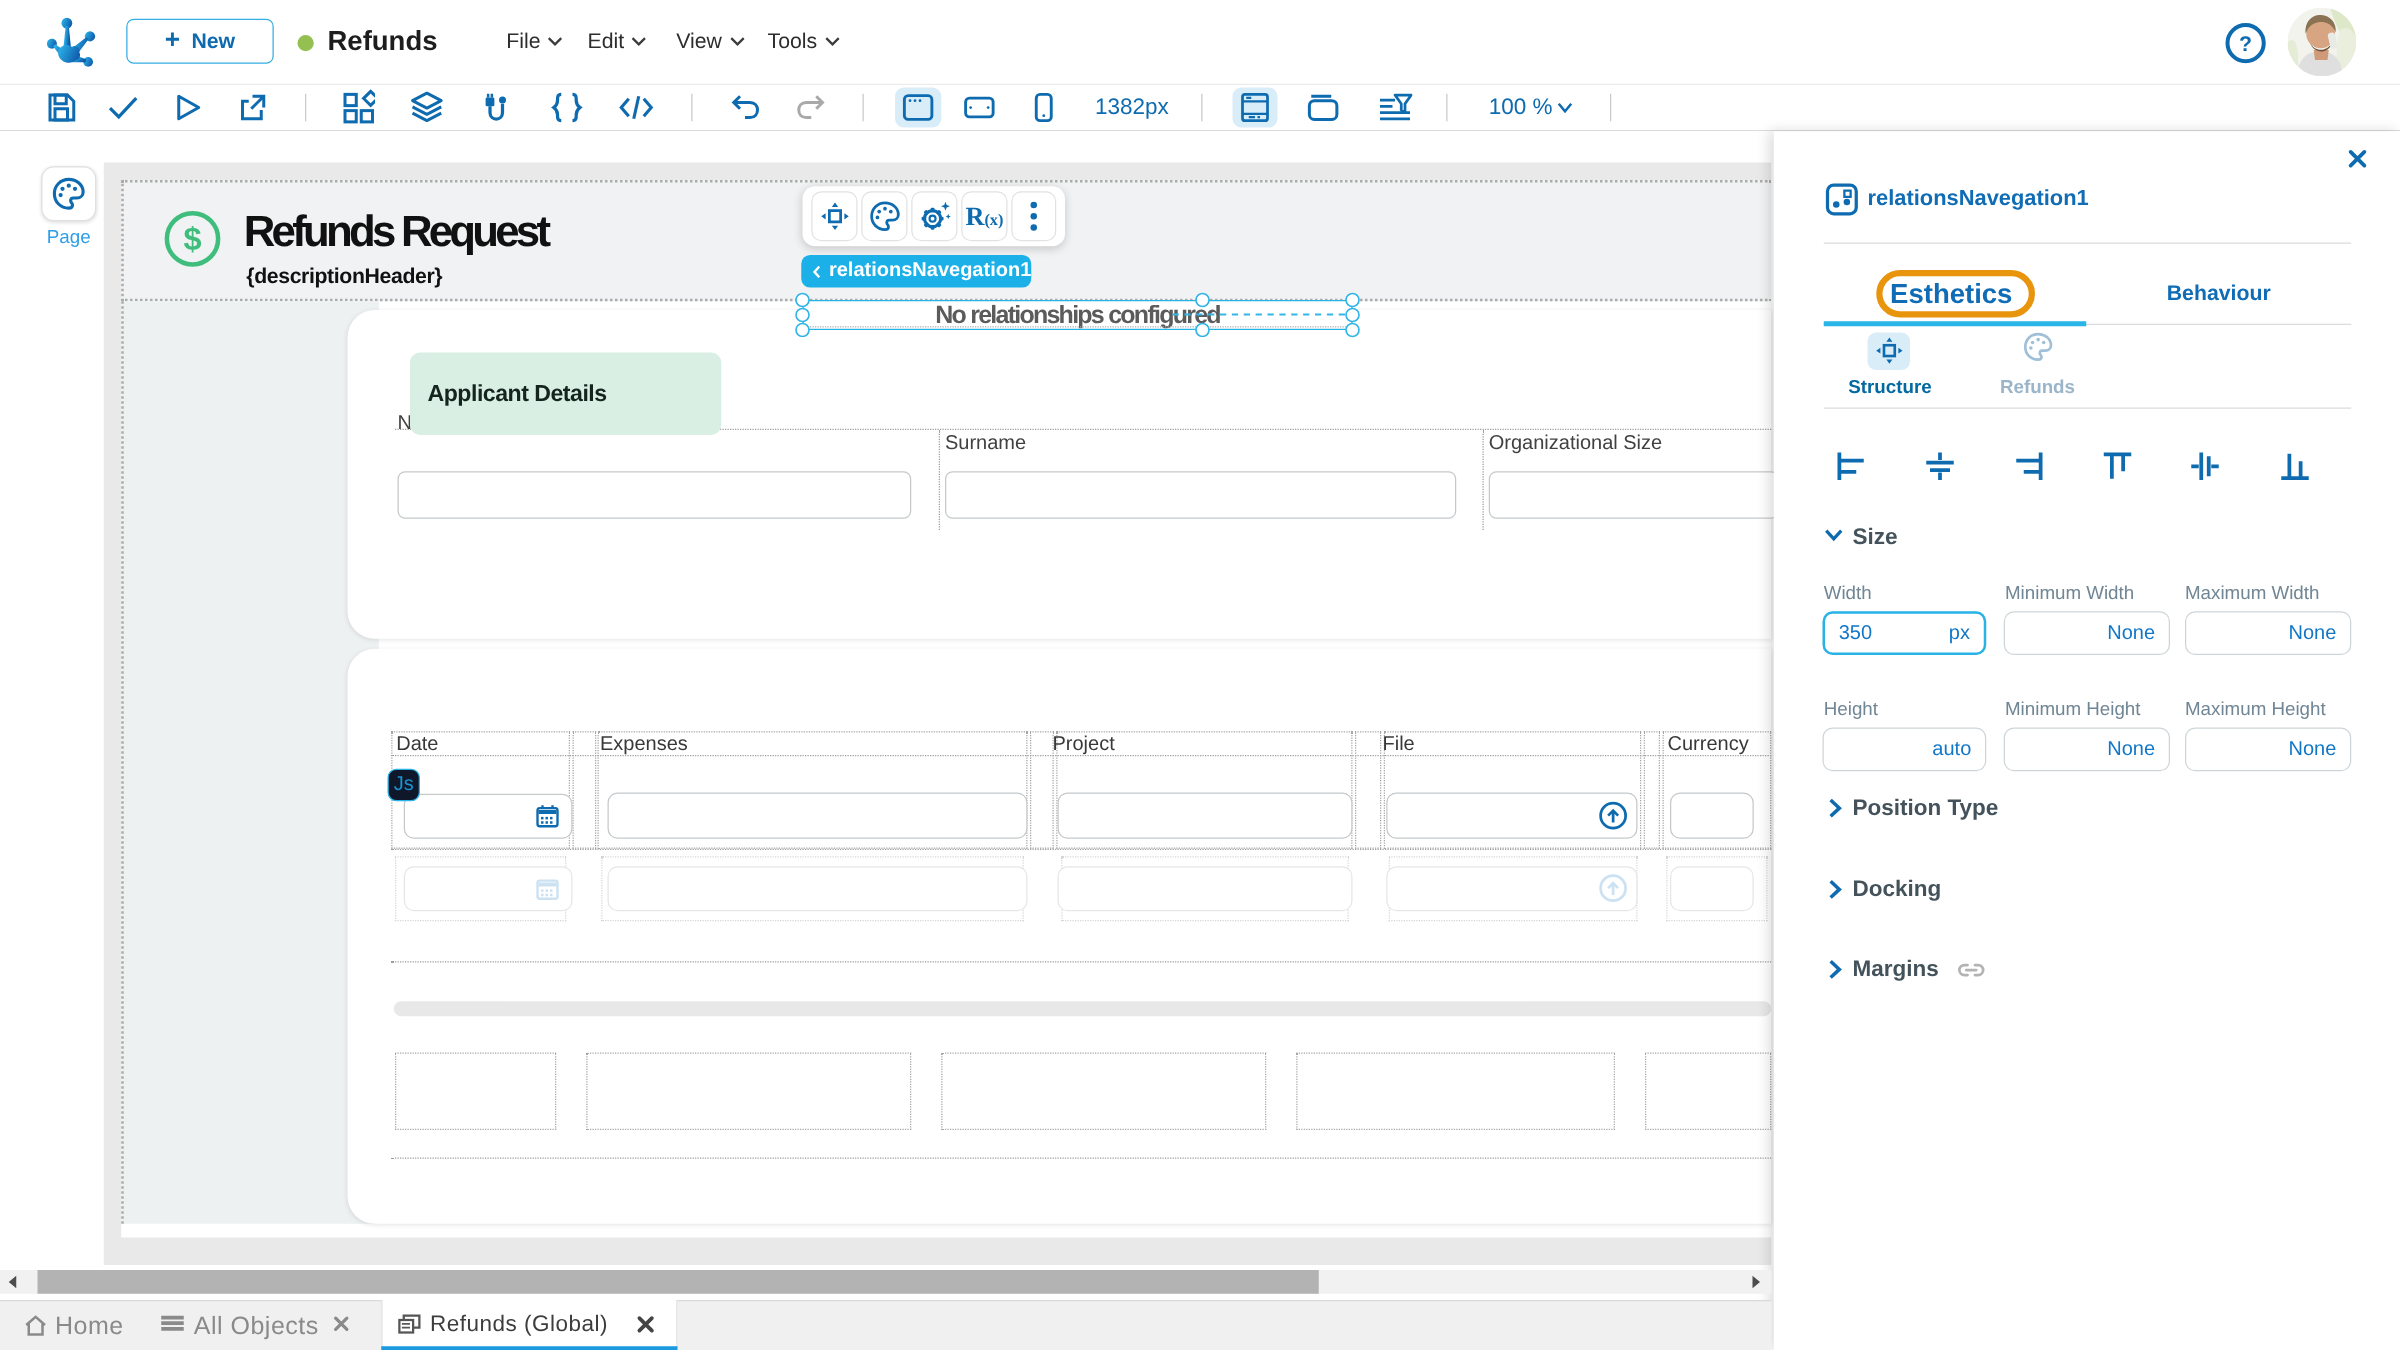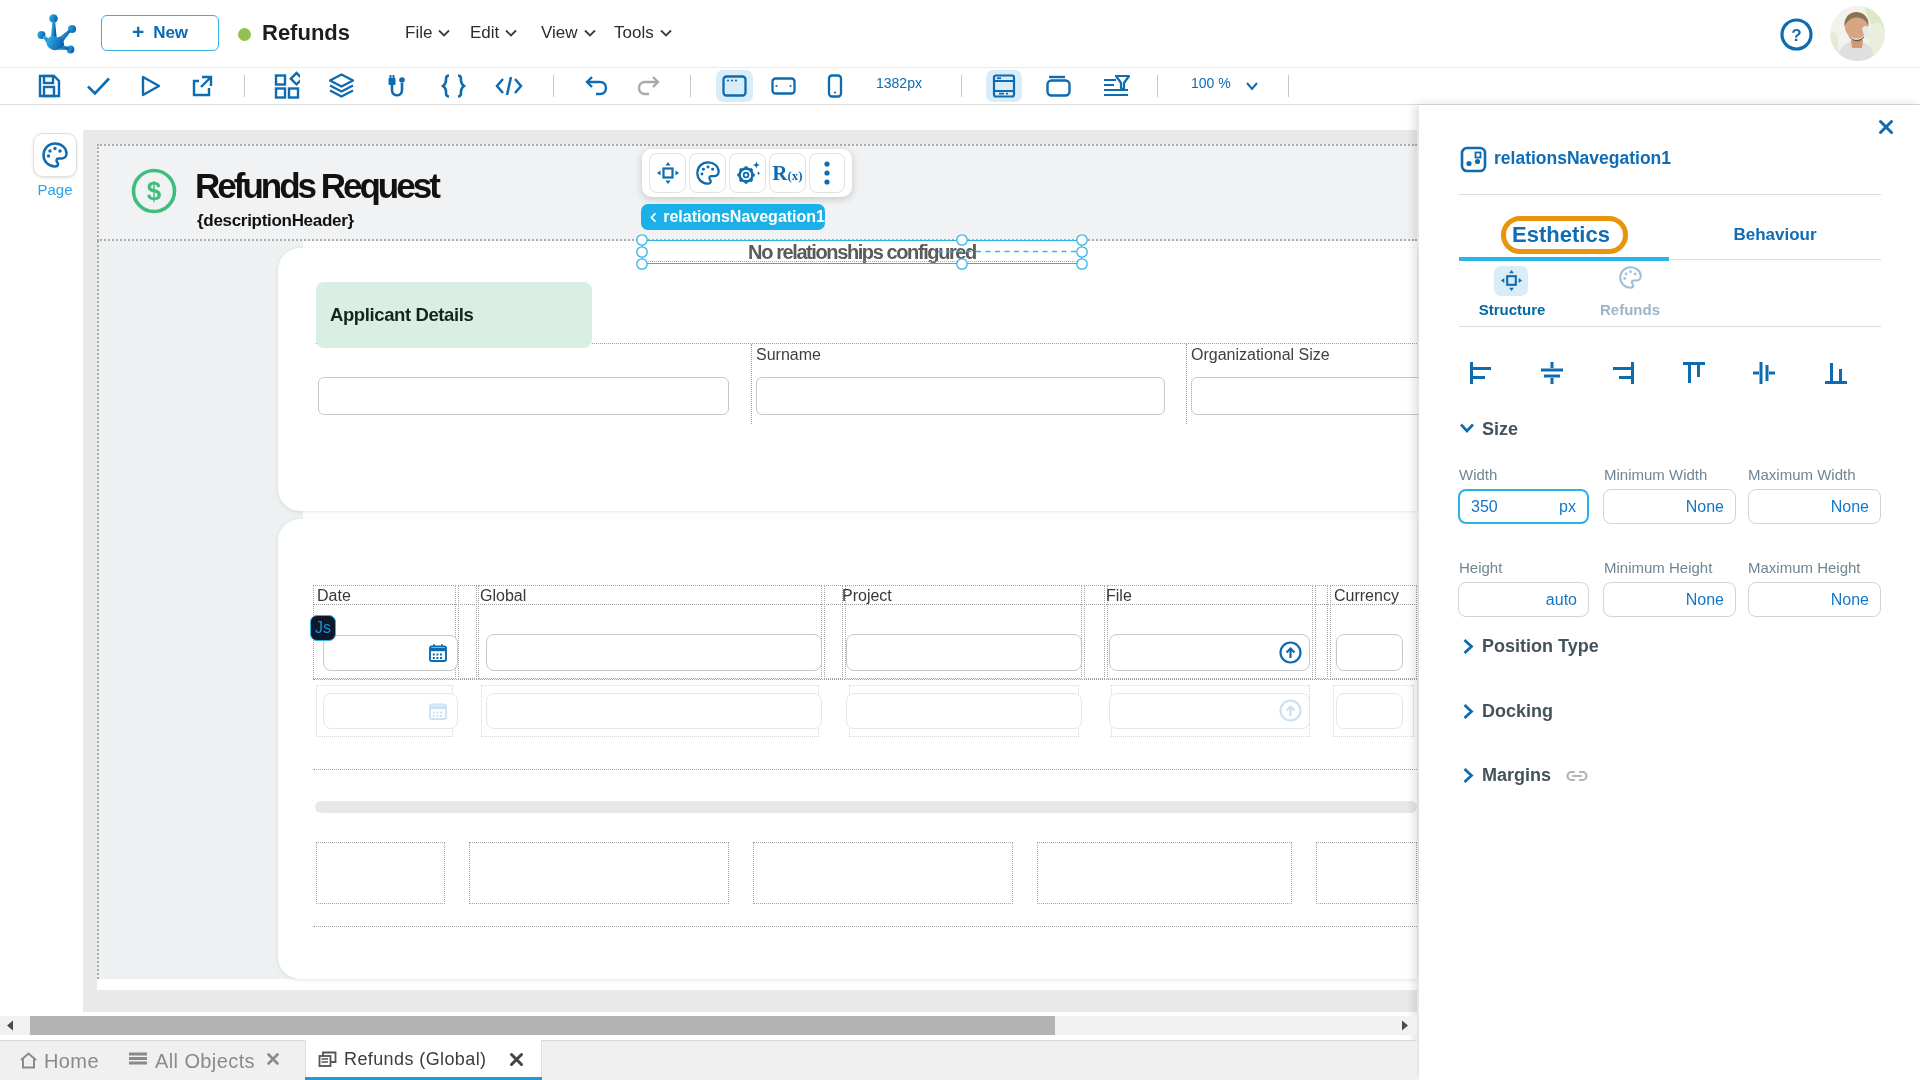--- a/index.html
+++ b/index.html
@@ -16,21 +16,21 @@
 .menu { position:absolute; top:23px; font-size:17px; color:#2d2d2d; display:flex; align-items:center; gap:6px; }
 .grdot { position:absolute; left:238px; top:28px; width:13px; height:13px; border-radius:50%; background:#94bf51; }
 #apptitle { position:absolute; left:262px; top:20px; font-size:22px; font-weight:bold; color:#1d1d1d; }
 
 
 #toolbar { position:absolute; left:0; top:67px; width:1920px; height:38px; background:#fff;
   border-top:1px solid #ececec; border-bottom:1px solid #dcdcdc; }
 .tbi { position:absolute; top:0; height:36px; display:flex; align-items:center; justify-content:center; }
 .tsep { position:absolute; top:7px; width:1px; height:22px; background:#c9c9c9; }
 .tbhl { background:#d9edf9; border-radius:7px; }
-.tbtext { position:absolute; font-size:14px; color:#0e6bb0; top:7px; }
+.tbtext { position:absolute; font-size:18px; color:#0e6bb0; top:7px; }
 
 
 #main { position:absolute; left:0; top:105px; width:1920px; height:911px; background:#fff; }
 #canvas { position:absolute; left:83px; top:25px; width:1334px; height:882px; background:#e9e9e9; }
 #pageheader { position:absolute; left:14px; top:14px; width:1320px; height:97px; background:#f0f2f3;
   border-top:2px dotted #ababab; border-left:2px dotted #ababab; border-bottom:2px dotted #ababab; }
 #leftstrip { position:absolute; left:14px; top:111px; width:206px; height:738px; background:#edf1f2;
   border-left:2px dotted #ababab; }
 .card { position:absolute; background:#fff; border-radius:22px 0 0 22px; box-shadow:0 1px 4px rgba(0,0,0,0.10); }
 .mint { position:absolute; background:#d9efe3; border-radius:8px; font-weight:bold; font-size:18.5px; white-space:nowrap; letter-spacing:-0.4px;
@@ -244,21 +244,21 @@
 
     <svg class="abs" style="left:48px;top:38px" width="46" height="46" viewBox="0 0 46 46">
       <circle cx="23" cy="23" r="20.5" fill="none" stroke="#3fbd7c" stroke-width="3.6"></circle>
       <text x="23" y="32" text-anchor="middle" font-size="26" font-weight="bold" fill="#3fbd7c" font-family="Liberation Sans">$</text>
     </svg>
     <div class="abs" style="left:112px;top:36px;font-size:35px;font-weight:bold;color:#111;letter-spacing:-3px">Refunds Request</div>
     <div class="abs" style="left:114px;top:81px;font-size:17px;font-weight:bold;color:#111;letter-spacing:-0.3px">{descriptionHeader}</div>
 
     <div class="card" style="left:195px;top:118px;width:1139px;height:263px"></div>
     <div class="dotline" style="left:233px;top:213px;width:1101px"></div>
-    <div class="mint" style="left:233px;top:152px;width:276px;height:66px">Applicant Details</div>
+    <div class="mint" style="left:245px;top:152px;width:249px;height:66px">Applicant Details</div>
     <div class="dotvline" style="left:668px;top:214px;height:80px"></div>
     <div class="dotvline" style="left:1103px;top:214px;height:80px"></div>
     <div class="flabel" style="left:235px;top:200px">Name</div>
     <div class="finput" style="left:235px;top:247px;width:411px;height:38px"></div>
     <div class="flabel" style="left:673px;top:216px">Surname</div>
     <div class="finput" style="left:673px;top:247px;width:409px;height:38px"></div>
     <div class="flabel" style="left:1108px;top:216px">Organizational Size</div>
     <div class="finput" style="left:1108px;top:247px;width:232px;height:38px"></div>
 
     <div class="card" style="left:195px;top:389px;width:1139px;height:460px"></div>
@@ -267,21 +267,21 @@
     <div class="dotbox" style="left:375px;top:455px;width:19px;height:94px"></div>
     <div class="dotbox" style="left:395px;top:455px;width:344px;height:94px"></div>
     <div class="dotbox" style="left:741px;top:455px;width:19px;height:94px"></div>
     <div class="dotbox" style="left:762px;top:455px;width:237px;height:94px"></div>
     <div class="dotbox" style="left:1001px;top:455px;width:21px;height:94px"></div>
     <div class="dotbox" style="left:1024px;top:455px;width:206px;height:94px"></div>
     <div class="dotbox" style="left:1232px;top:455px;width:13px;height:94px"></div>
     <div class="dotbox" style="left:1247px;top:455px;width:87px;height:94px"></div>
     <div class="dotline" style="left:230px;top:474px;width:1104px"></div>
     <div class="thead" style="left:234px;top:457px">Date</div>
-    <div class="thead" style="left:397px;top:457px">Global</div>
+    <div class="thead" style="left:397px;top:457px">Expenses</div>
     <div class="thead" style="left:759px;top:457px">Project</div>
     <div class="thead" style="left:1023px;top:457px">File</div>
     <div class="thead" style="left:1251px;top:457px">Currency</div>
 
     <div class="finput" style="left:240px;top:505px;width:135px;height:36px;border-radius:8px"></div>
     <svg class="abs" style="left:345px;top:513px" width="20" height="20" viewBox="0 0 20 20">
       <rect x="2" y="3.5" width="16" height="14.5" rx="1.8" fill="none" stroke="#0e6bb0" stroke-width="1.9"></rect>
       <rect x="2.8" y="5" width="14.4" height="3.2" fill="#0e6bb0"></rect>
       <path d="M6 1.2 V4 M14 1.2 V4" stroke="#0e6bb0" stroke-width="1.9"></path>
       <g fill="#0e6bb0">

